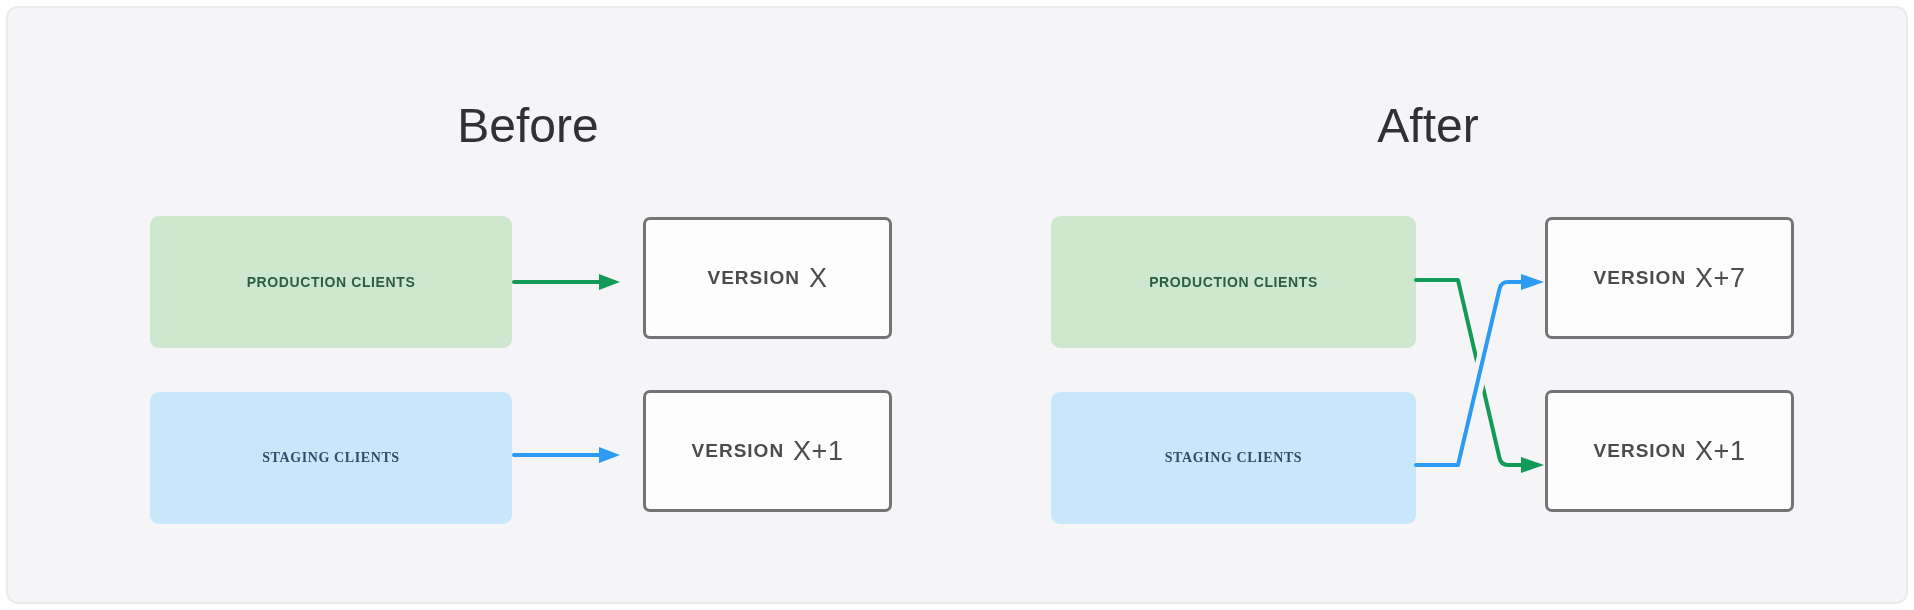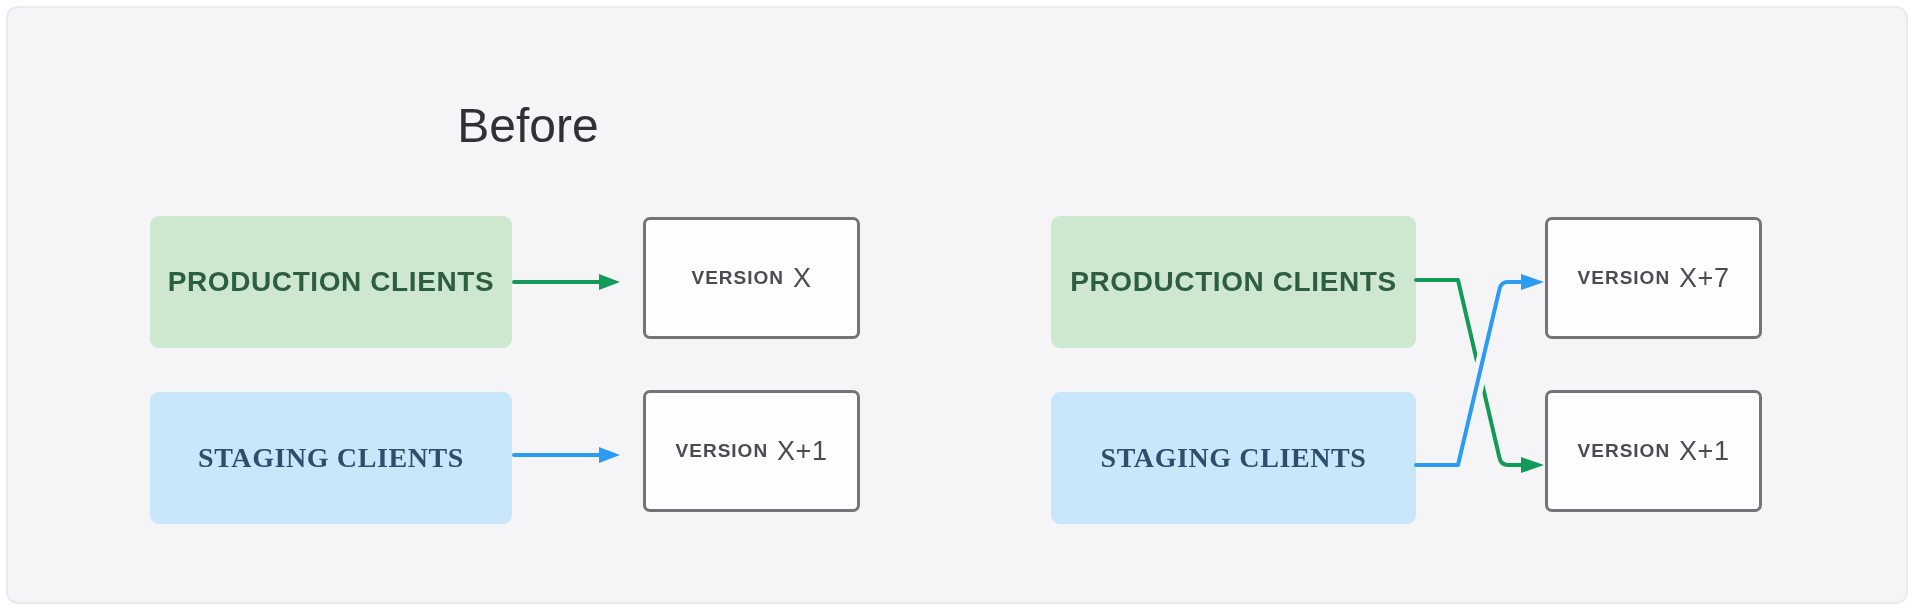--- a/index.html
+++ b/index.html
@@ -39,35 +39,35 @@
     display: flex;
     align-items: center;
     justify-content: center;
     box-sizing: border-box;
     white-space: nowrap;
   }
   .client {
     width: 362px;
     height: 132px;
     border-radius: 9px;
-    font-size: 28px;
+    font-size: 14px;
     font-weight: 700;
     letter-spacing: 0.6px;
   }
   .client.production {
     background: var(--green-box-bg, #cee7cf);
     color: var(--green-box-text, #2d5e41);
   }
   .client.staging {
     background: var(--blue-box-bg, #c9e7fb);
     color: var(--blue-box-text, #2c4f6b);
     font-family: Liberation Serif, serif;
   }
   .version {
-    width: 217px;
+    width: 249px;
     height: 122px;
     background: var(--version-bg, #fdfdfe);
     border: 3px solid var(--version-border, #747477);
     border-radius: 7px;
     color: var(--version-text, #4c4c4f);
     gap: 9px;
     justify-content: center;
   }
   .version .word {
     font-size: 19px;
@@ -98,20 +98,21 @@
     pointer-events: none;
   }
 </style>
 </head>
 <body>
 
 <div class="stage">
   <div class="card">
 
     <div class="panel-title title-before">Before</div>
+    <div class="panel-title title-after">After</div>
 
     <div class="box client production b-prod">
       <span>PRODUCTION CLIENTS</span>
     </div>
     <div class="box client staging b-stag">
       <span>STAGING CLIENTS</span>
     </div>
     <div class="box version b-ver1">
       <span class="word">VERSION</span>
       <span class="value">X</span>

